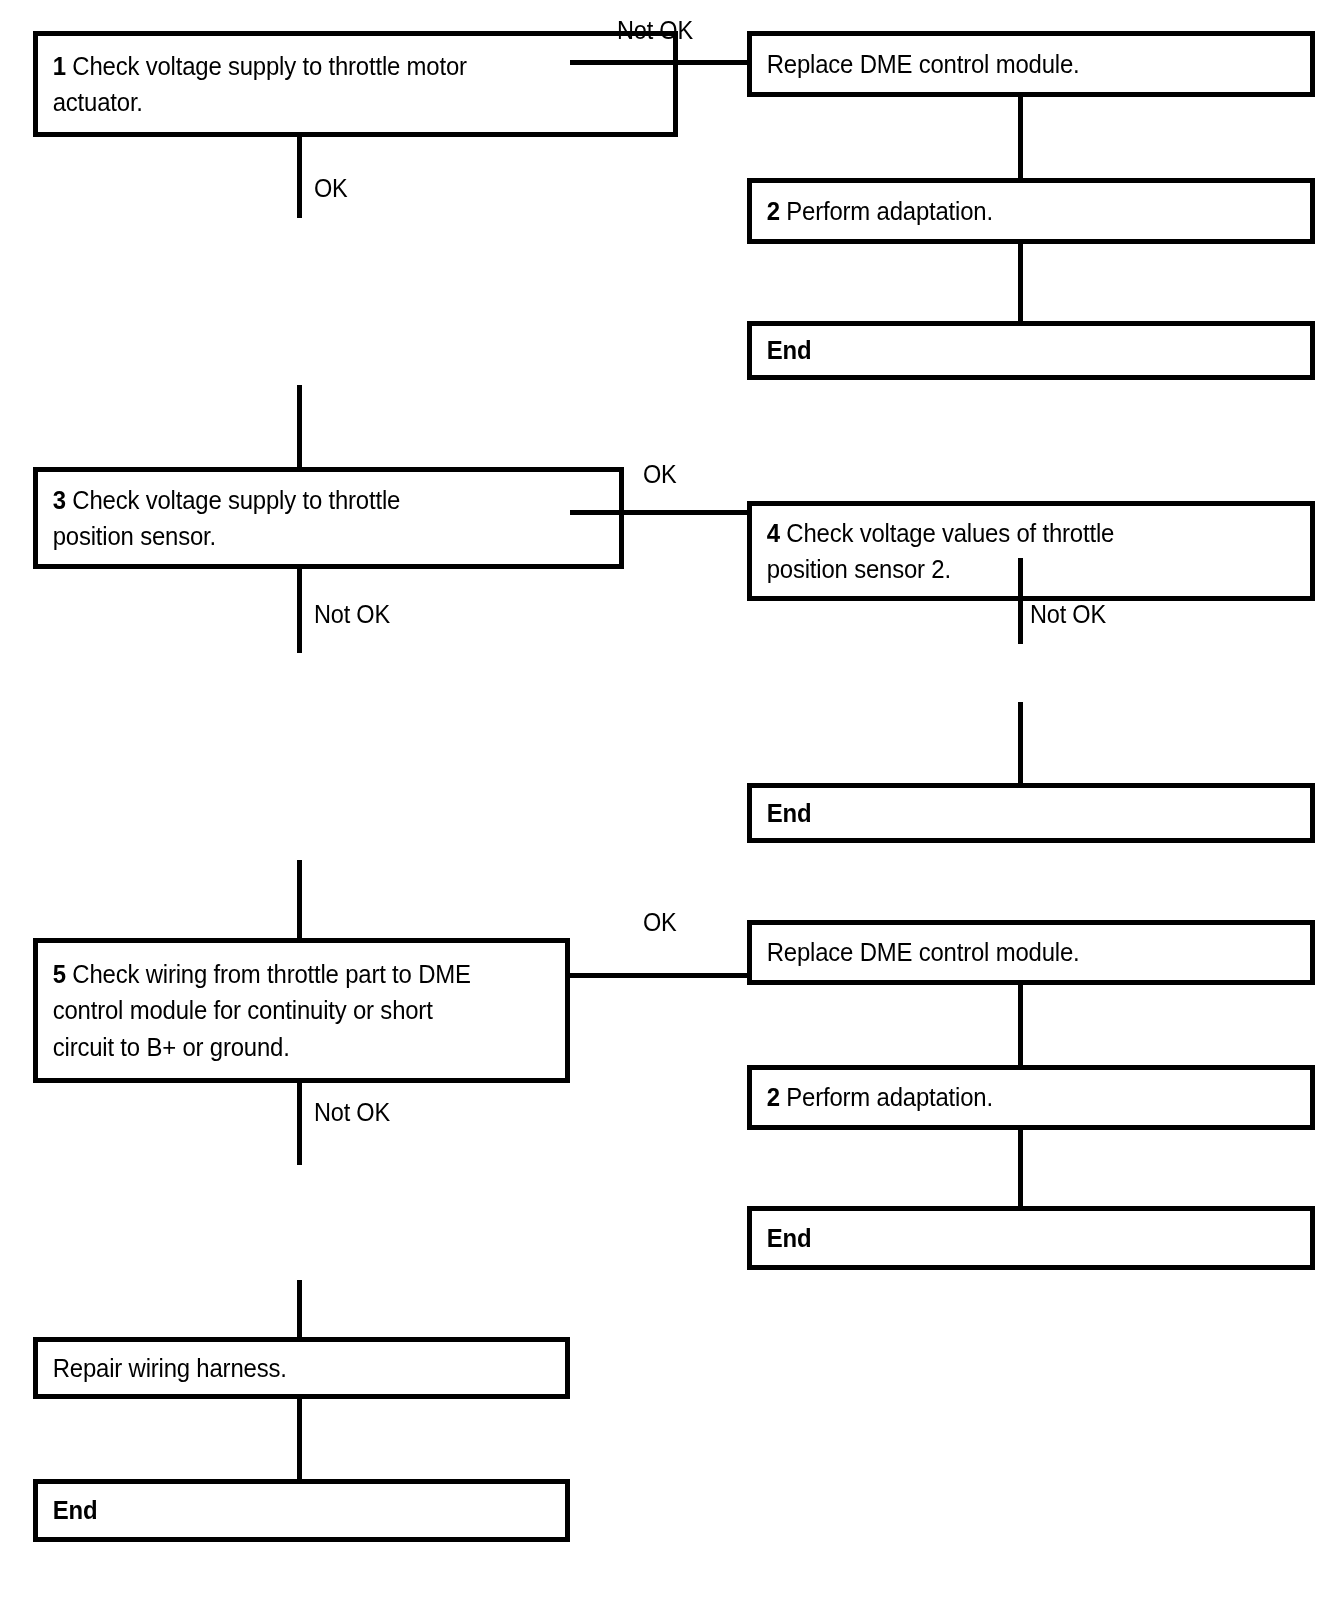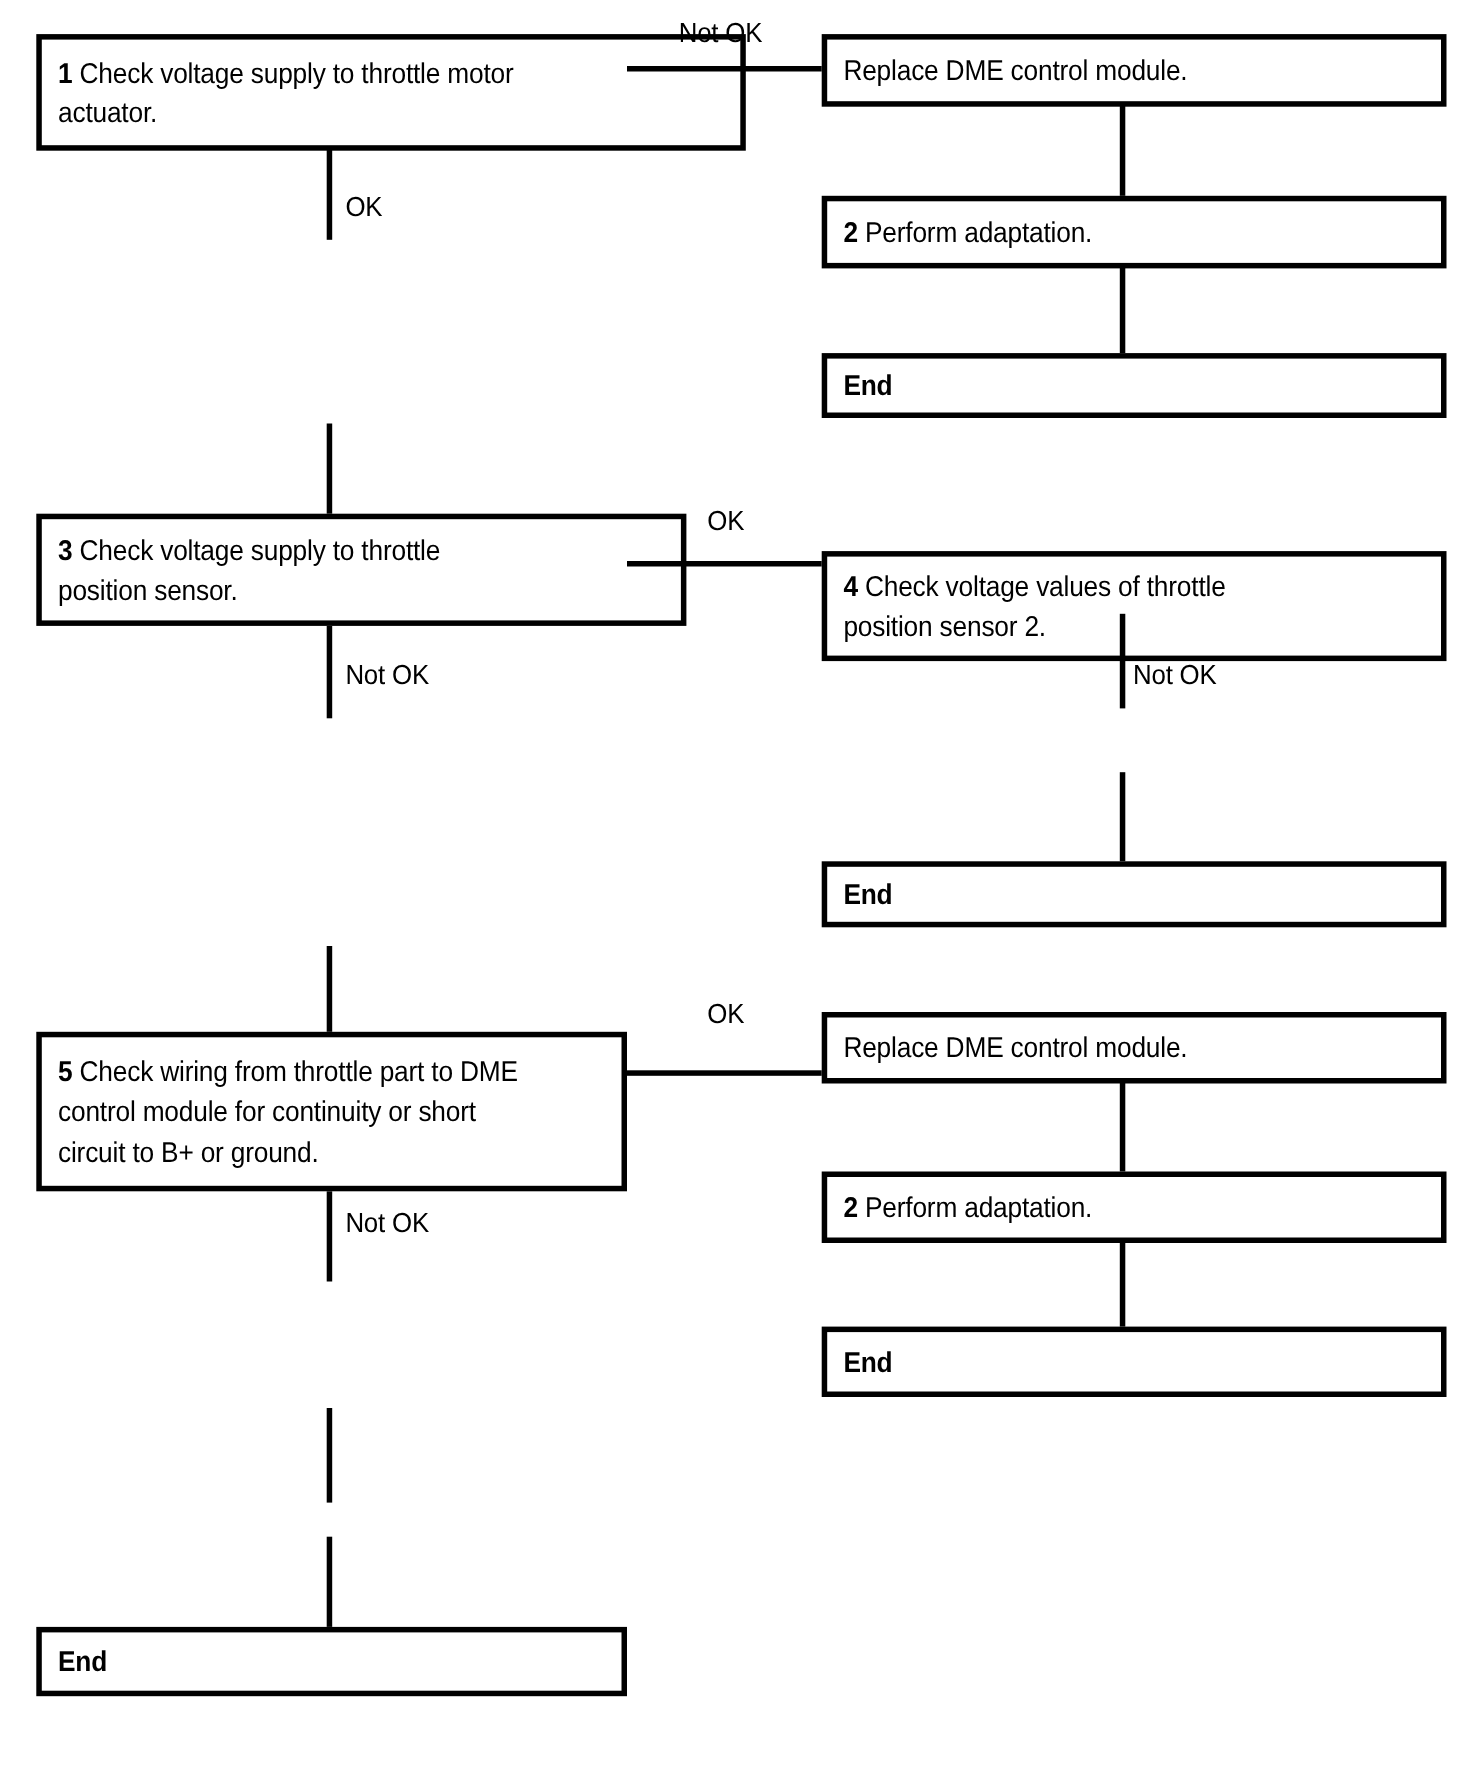--- a/index.html
+++ b/index.html
@@ -139,20 +139,23 @@
   <div class="node" style="left:747px; top:1065px; width:568px; height:65px;">
     <span class="txt"><span class="num">2</span> <span>Perform adaptation.</span></span>
   </div>
 
   <div class="conn v" style="left:1018px; top:1128px; height:80px;"></div>
 
   <div class="node end" style="left:747px; top:1206px; width:568px; height:64px;">
     <span class="txt">End</span>
   </div>
 
+  <div class="node" style="left:33px; top:1337px; width:537px; height:62px;">
+    <span class="txt">Repair wiring harness.</span>
+  </div>
 
   <div class="conn v" style="left:297px; top:1397px; height:84px;"></div>
 
   <div class="node end" style="left:33px; top:1479px; width:537px; height:63px;">
     <span class="txt">End</span>
   </div>
 
 </div>
 
 </body></html>

